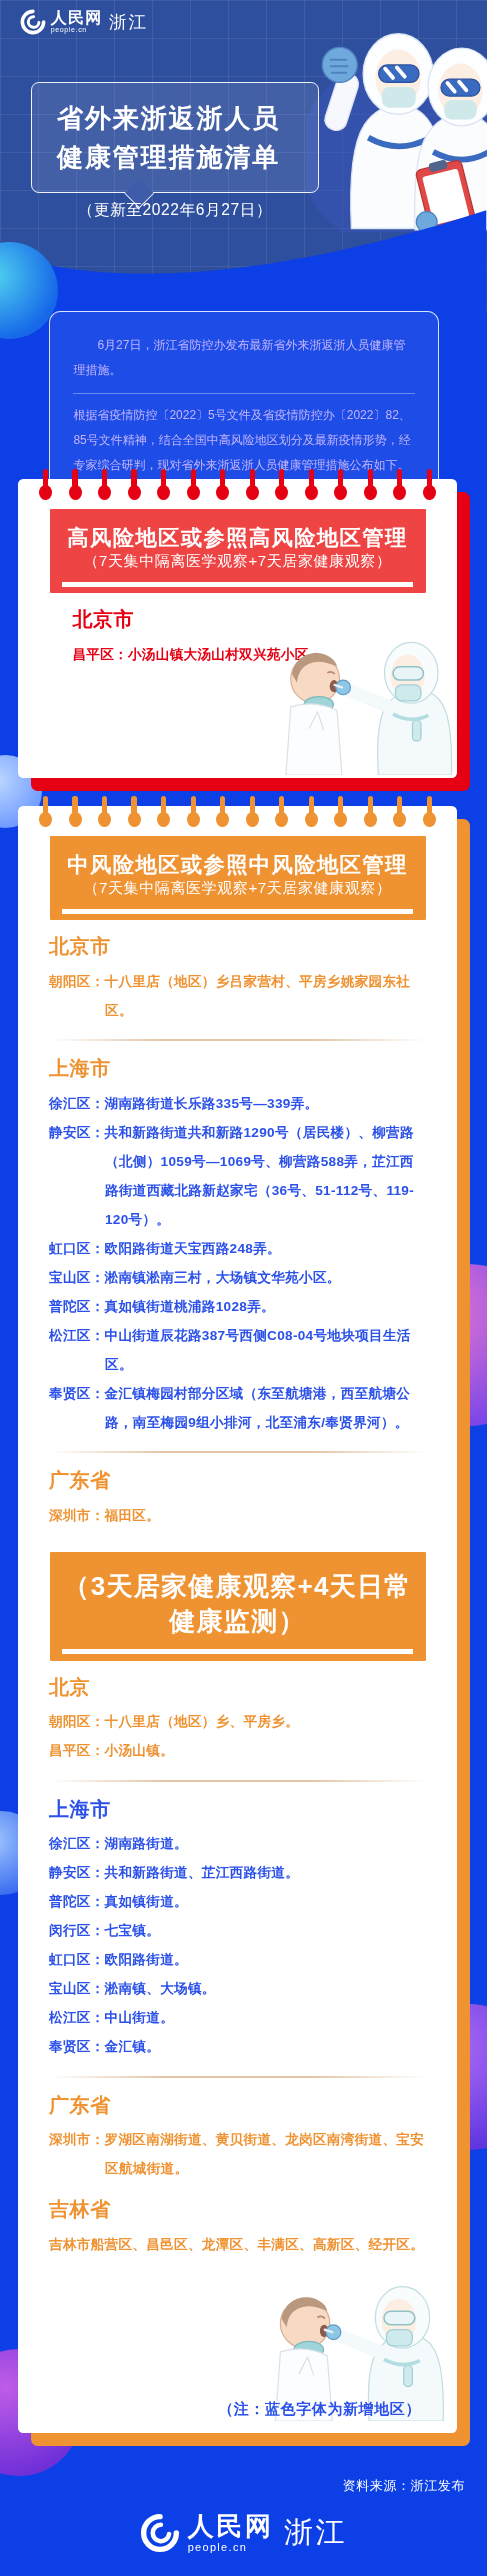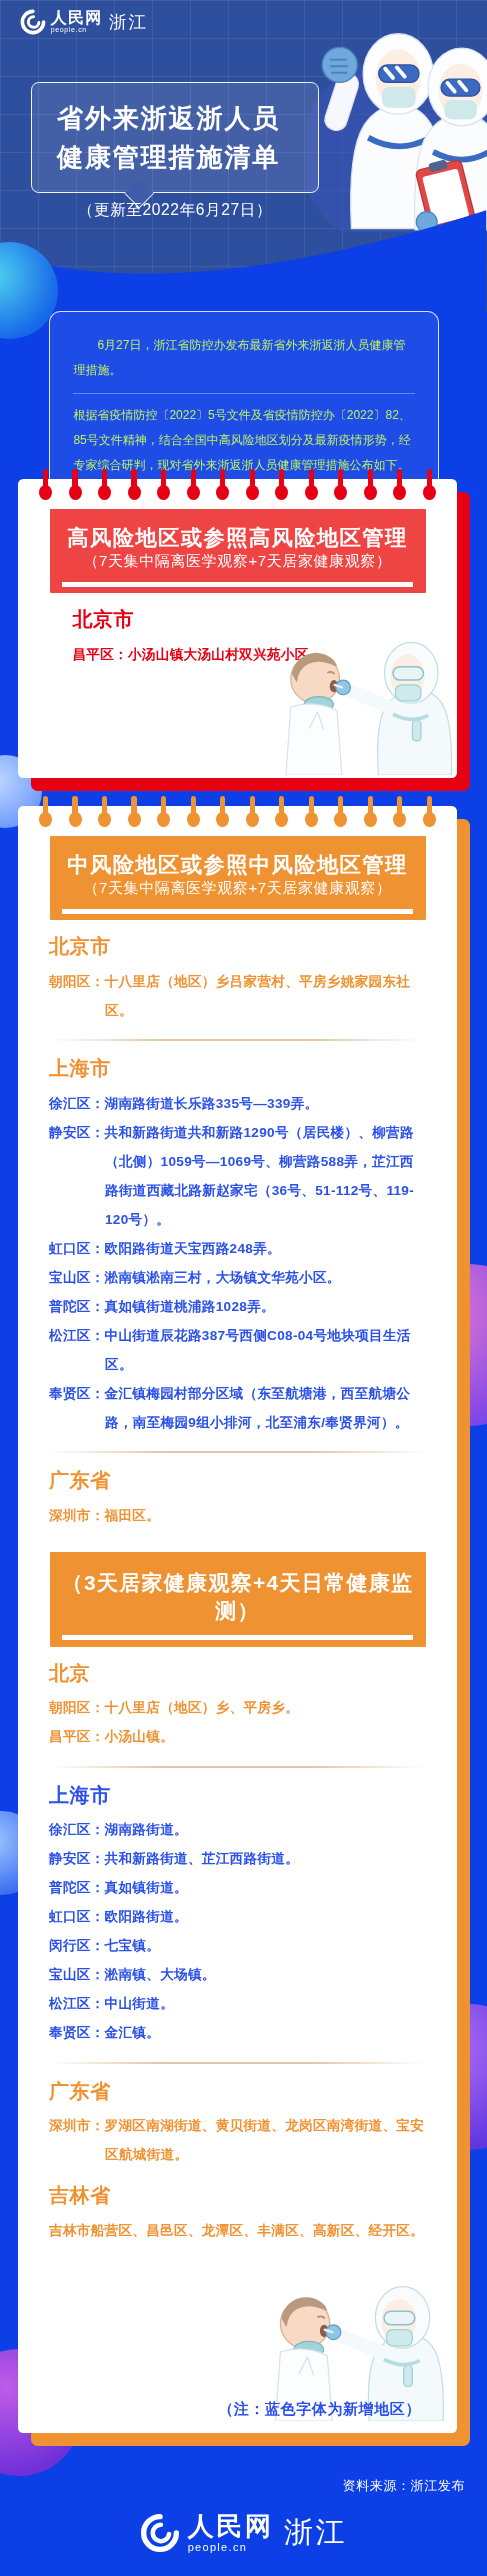--- a/index.html
+++ b/index.html
@@ -46,21 +46,21 @@
   .b1{left:-39px;top:242px;width:97px;height:97px;background:radial-gradient(circle at 35% 35%,#4fd1f0,#1668e8 72%);z-index:2;}
   .b2{left:-31px;top:755px;width:73px;height:73px;background:radial-gradient(circle at 40% 35%,#bcd6ff,#6f9bff 75%);}
   .b3{right:-62px;top:1264px;width:162px;height:162px;background:radial-gradient(circle at 30% 30%,#e879d0,#7a45e8 75%);}
   .b4{right:-55px;top:2004px;width:146px;height:146px;background:radial-gradient(circle at 35% 30%,#b06ef5,#5f35e0 75%);}
   .b5{left:-45px;top:2349px;width:127px;height:127px;background:radial-gradient(circle at 40% 30%,#c05ce8,#7030d8 75%);}
   .b6{left:-40px;top:1811px;width:84px;height:84px;background:radial-gradient(circle at 40% 35%,#9fc6ff,#3a6cf0 75%);}
   
   .intro{
     position:absolute;top:311px;left:49px;width:390px;box-sizing:border-box;
     padding:21px 23.4px;border:1.3px solid rgba(255,255,255,.85);border-radius:11.7px;
-    background:rgba(255,255,255,.07);color:#bef264;font-size:12px;line-height:25px;z-index:3;
+    background:rgba(255,255,255,.07);color:#c4b5fd;font-size:12px;line-height:25px;z-index:3;
   }
   .intro .p1{text-indent:2em;}
   .intro .sep{height:0.6px;background:rgba(255,255,255,.35);margin:9.7px 0;}
   
   .card-wrap{position:absolute;left:18px;width:439px;z-index:5;}
   .cw1{top:479px;height:299px;}
   .cw2{top:806px;height:1627px;}
   .card-shadow{position:absolute;top:13px;left:13px;width:439px;height:100%;border-radius:6.5px;}
   .cw1 .card-shadow{background:#e60014;}
   .cw2 .card-shadow{background:#ef9232;}
@@ -75,21 +75,21 @@
   .band{
     width:376px;margin:30px auto 0;box-sizing:border-box;text-align:center;color:#fff;
     padding:14.3px 9px 6.5px;border-radius:1.3px;
   }
   .band.red{background:#ef4444;}
   .band.orange{background:#ef9232;}
   .band .bt{font-size:21.4px;font-weight:bold;letter-spacing:1.3px;}
   .band .bs{font-size:15px;letter-spacing:0.6px;}
   .band .bl{height:5.2px;background:#fff;margin:10.4px 3.9px 0;}
   .band.single{padding-top:17px;}
-  .band.single .bt{font-size:21px;}
+  .band.single .bt{font-size:26px;}
   .band.mt{margin-top:22px;}
   .city{font-size:20px;font-weight:bold;margin:13px 0 6.5px;letter-spacing:0.6px;}
   .entry{font-size:13.6px;font-weight:600;line-height:29px;padding-left:56px;text-indent:-56px;letter-spacing:0.3px;}
   .entry.noindent{padding-left:0;text-indent:0;}
   .c-red{color:#e60014;}
   .c-orange{color:#ef9232;}
   .c-blue{color:#2b51e9;}
   .divider{
     height:1.9px;margin:14.3px 0;border-radius:1.3px;
     background:linear-gradient(90deg,rgba(230,150,70,0),rgba(205,150,95,.55) 30%,rgba(205,150,95,.55) 70%,rgba(230,150,70,0));
@@ -294,22 +294,22 @@
       <div class="city c-orange">北京</div>
       <div class="entry c-orange">朝阳区：十八里店（地区）乡、平房乡。</div>
       <div class="entry c-orange">昌平区：小汤山镇。</div>
 
       <div class="divider"></div>
 
       <div class="city c-blue">上海市</div>
       <div class="entry c-blue">徐汇区：湖南路街道。</div>
       <div class="entry c-blue">静安区：共和新路街道、芷江西路街道。</div>
       <div class="entry c-blue">普陀区：真如镇街道。</div>
+      <div class="entry c-blue">闵行区：七宝镇。</div>
       <div class="entry c-blue">虹口区：欧阳路街道。</div>
-      <div class="entry c-blue">闵行区：七宝镇。</div>
       <div class="entry c-blue">宝山区：淞南镇、大场镇。</div>
       <div class="entry c-blue">松江区：中山街道。</div>
       <div class="entry c-blue">奉贤区：金汇镇。</div>
 
       <div class="divider"></div>
 
       <div class="city c-orange">广东省</div>
       <div class="entry c-orange">深圳市：罗湖区南湖街道、黄贝街道、龙岗区南湾街道、宝安区航城街道。</div>
 
 

